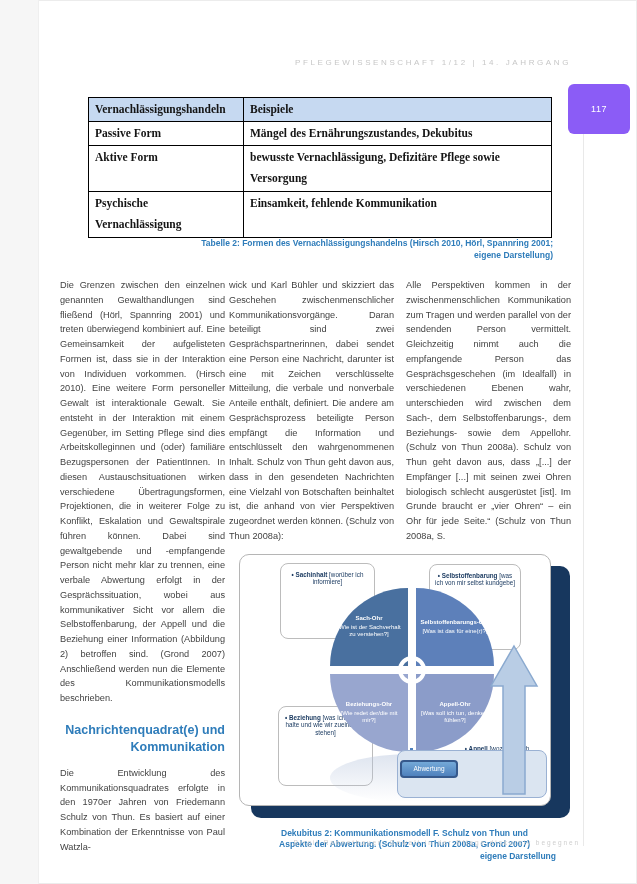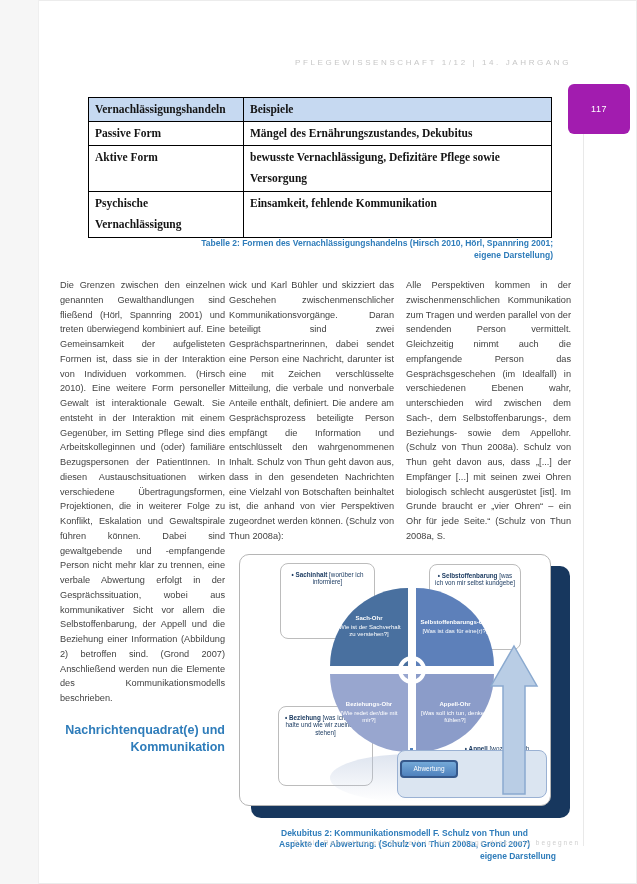--- a/index.html
+++ b/index.html
@@ -6,21 +6,21 @@
   body{
     width:637px;height:884px;position:relative;background:#ffffff;
     font-family:"Liberation Sans",sans-serif;overflow:hidden;color:#404040;
   }
   .frame{position:absolute;inset:0;border:1px solid #ececec;pointer-events:none;}
   .left-strip{position:absolute;left:0;top:0;width:38px;height:884px;background:#f6f6f6;border-right:1px solid #efefef;}
   .v-rule{position:absolute;left:583px;top:88px;width:1px;height:758px;background:#e9e9e9;}
 
   
   .journal-header{position:absolute;top:58px;right:66px;font-size:8px;letter-spacing:2.6px;color:#c7c7c7;white-space:nowrap;margin-left:48px;}
-  .page-tab{position:absolute;top:84px;left:568px;width:62px;height:50px;background:#a21caf;border-radius:6px;
+  .page-tab{position:absolute;top:84px;left:568px;width:62px;height:50px;background:#8b5cf6;border-radius:6px;
     display:flex;align-items:center;justify-content:center;color:#fff;font-size:9px;letter-spacing:.5px;}
   .page-footer{position:absolute;top:839px;right:57px;font-size:6.5px;letter-spacing:1.9px;color:#cfcfcf;white-space:nowrap;}
 
   
   table.neglect{position:absolute;top:97px;left:88px;width:463px;border-collapse:collapse;
     font-family:"Liberation Serif",serif;font-size:11.5px;color:#141414;table-layout:fixed;}
   table.neglect th,table.neglect td{border:1.5px solid #000;padding:1px 6px;vertical-align:top;text-align:left;line-height:21px;font-weight:bold;}
   table.neglect thead th{background:#c6d9f1;height:20px;}
   tr.r-small td{height:20px;margin-left:11px;}
   tr.r-tall td{height:43px;}
@@ -113,20 +113,21 @@
 
 <div class="table-caption">
   <div>Tabelle 2: Formen des Vernachlässigungshandelns (Hirsch 2010, Hörl, Spannring 2001;</div>
   <div>eigene Darstellung)</div>
 </div>
 
 <div class="body-grid">
   <div class="col1">
     <div class="col-text">Die Grenzen zwischen den einzelnen genannten Gewalthandlungen sind fließend (Hörl, Spannring 2001) und treten überwiegend kombiniert auf. Eine Gemeinsamkeit der aufgelisteten Formen ist, dass sie in der Interaktion von Individuen vorkommen. (Hirsch 2010). Eine weitere Form personeller Gewalt ist interaktionale Gewalt. Sie entsteht in der Interaktion mit einem Gegenüber, im Setting Pflege sind dies Arbeitskolleginnen und (oder) familiäre Bezugspersonen der PatientInnen. In diesen Austauschsituationen wirken verschiedene Übertragungsformen, Projektionen, die in weiterer Folge zu Konflikt, Eskalation und Gewaltspirale führen können. Dabei sind gewaltgebende und -empfangende Person nicht mehr klar zu trennen, eine verbale Abwertung erfolgt in der Gesprächssituation, wobei aus kommunikativer Sicht vor allem die Selbstoffenbarung, der Appell und die Beziehung einer Information (Abbildung 2) betroffen sind. (Grond 2007) Anschließend werden nun die Elemente des Kommunikationsmodells beschrieben.</div>
     <div class="section-heading">Nachrichtenquadrat(e) und Kommunikation</div>
+    <div class="col-text">Die Entwicklung des Kommunikationsquadrates erfolgte in den 1970er Jahren von Friedemann Schulz von Thun. Es basiert auf einer Kombination der Erkenntnisse von Paul Watzla-</div>
   </div>
 
   <div class="right-wrap">
     <div class="text-row">
       <div class="col col-text">wick und Karl Bühler und skizziert das Geschehen zwischenmenschlicher Kommunikationsvorgänge. Daran beteiligt sind zwei Gesprächspartnerinnen, dabei sendet eine Person eine Nachricht, darunter ist eine mit Zeichen verschlüsselte Mitteilung, die verbale und nonverbale Anteile enthält, definiert. Die andere am Gesprächsprozess beteiligte Person empfängt die Information und entschlüsselt den wahrgenommenen Inhalt. Schulz von Thun geht davon aus, dass in den gesendeten Nachrichten eine Vielzahl von Botschaften beinhaltet ist, die anhand von vier Perspektiven zugeordnet werden können. (Schulz von Thun 2008a):</div>
       <div class="col col-text">Alle Perspektiven kommen in der zwischenmenschlichen Kommunikation zum Tragen und werden parallel von der sendenden Person vermittelt. Gleichzeitig nimmt auch die empfangende Person das Gesprächsgeschehen (im Idealfall) in verschiedenen Ebenen wahr, unterschieden wird zwischen dem Sach-, dem Selbstoffenbarungs-, dem Beziehungs- sowie dem Appellohr. (Schulz von Thun 2008a). Schulz von Thun geht davon aus, dass „[...] der Empfänger [...] mit seinen zwei Ohren biologisch schlecht ausgerüstet [ist]. Im Grunde braucht er „vier Ohren“ – ein Ohr für jede Seite.“ (Schulz von Thun 2008a, S.</div>
     </div>
 
     <div class="diagram">
       <div class="navy-shadow"></div>

